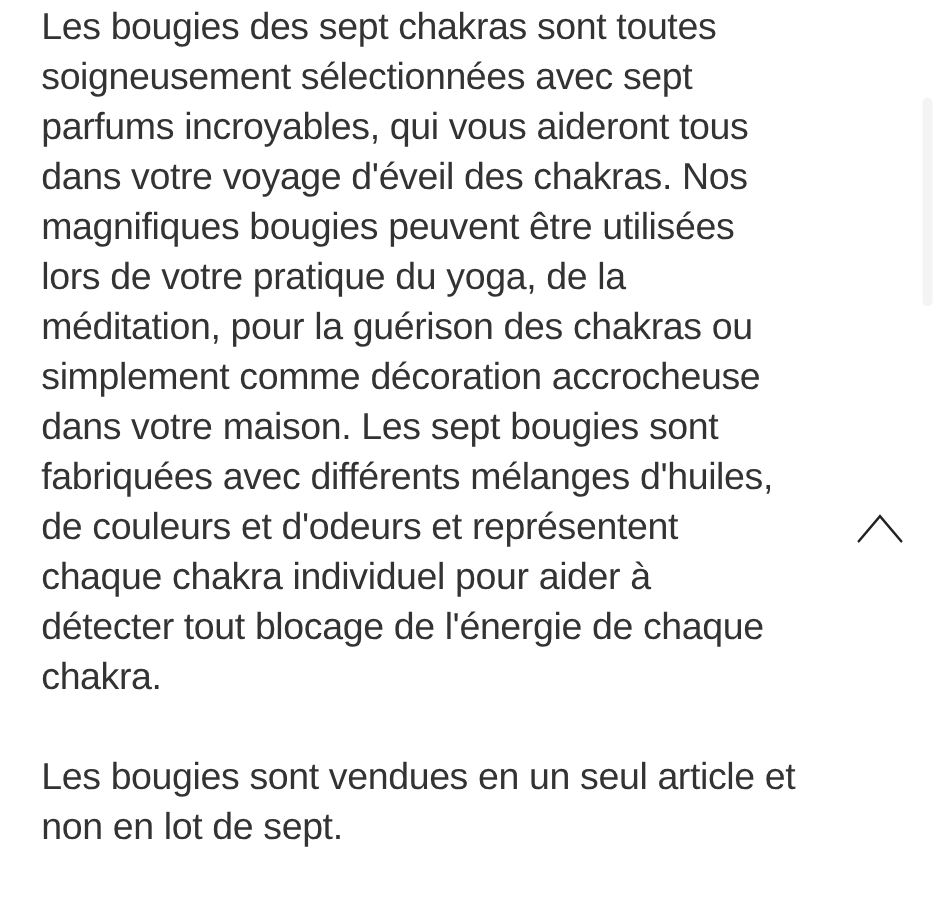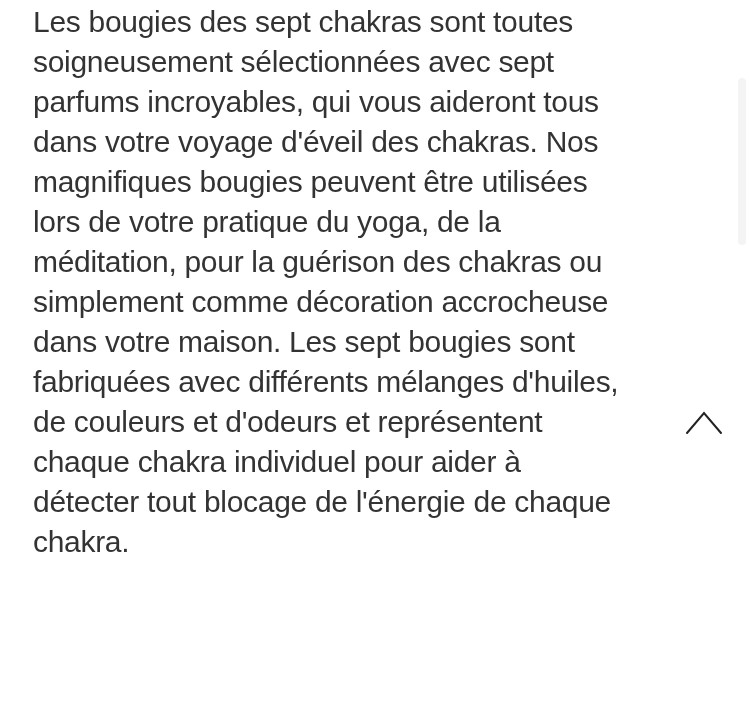--- a/index.html
+++ b/index.html
@@ -74,20 +74,22 @@
 magnifiques bougies peuvent être utilisées
 lors de votre pratique du yoga, de la
 méditation, pour la guérison des chakras ou
 simplement comme décoration accrocheuse
 dans votre maison. Les sept bougies sont
 fabriquées avec différents mélanges d'huiles,
 de couleurs et d'odeurs et représentent
 chaque chakra individuel pour aider à
 détecter tout blocage de l'énergie de chaque
 chakra.</p>
+    <p class="para para-2">Les bougies sont vendues en un seul article et
+non en lot de sept.</p>
   </div>
 
   <button class="collapse-btn">
     <svg width="38" height="24" viewBox="0 0 38 24">
       <polyline points="2,22 19,2 36,22" fill="none" stroke-width="2" stroke-linecap="round" stroke-linejoin="miter" stroke="#222222"></polyline>
     </svg>
   </button>
 
   <div class="scrollbar-thumb"></div>
 

